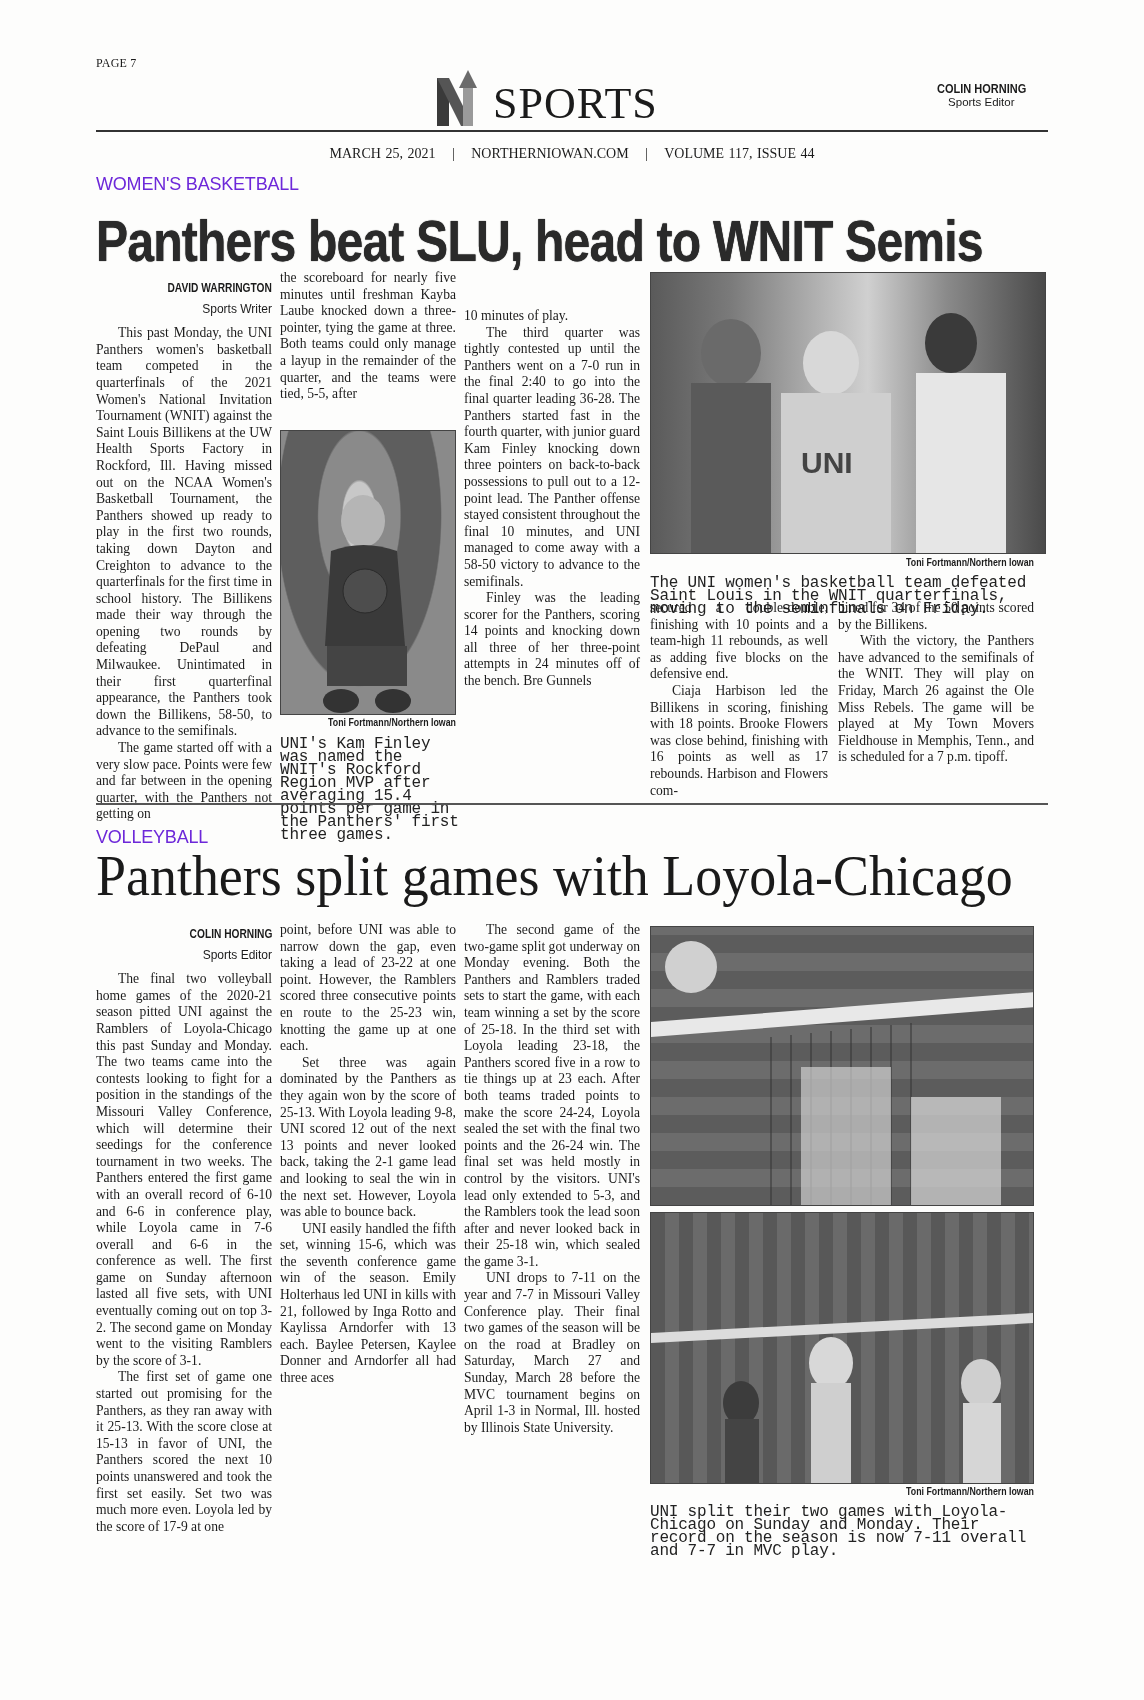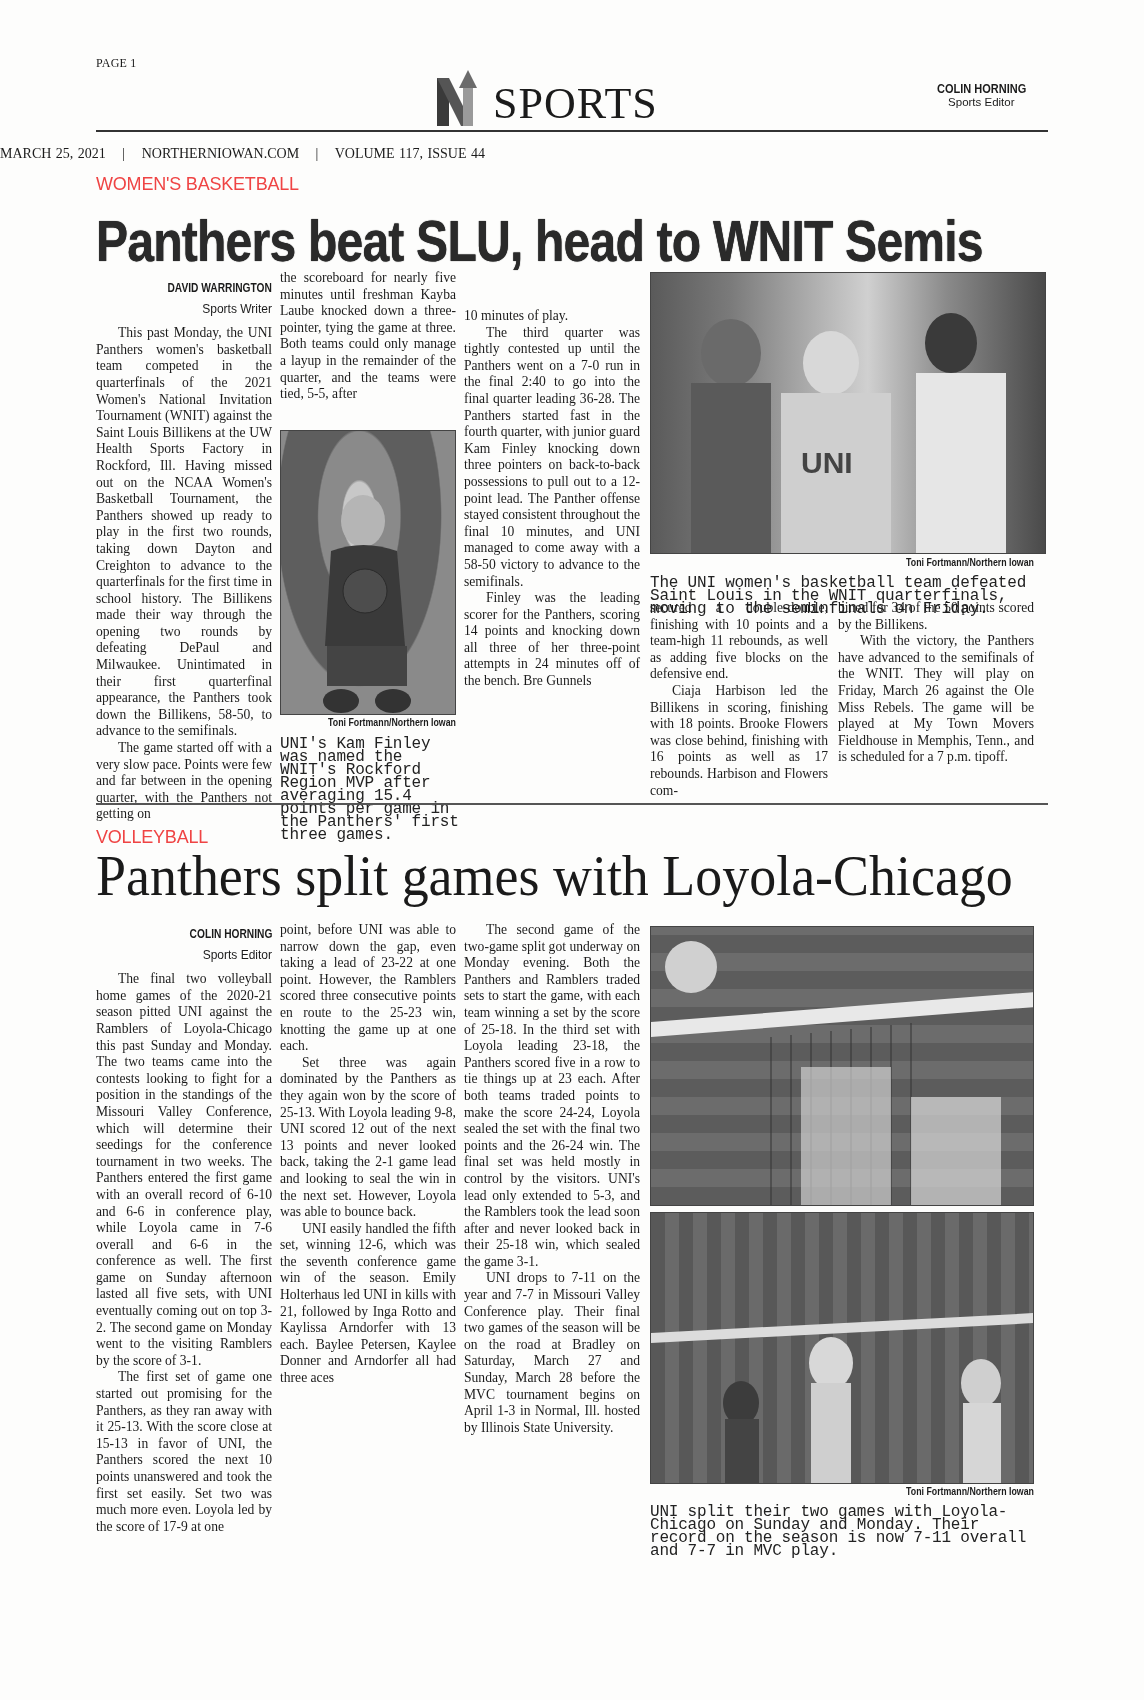--- a/index.html
+++ b/index.html
@@ -10,25 +10,25 @@
 
   
   .page-num { left: 96px; top: 56px; font-size: 12px; letter-spacing: 0.2px; }
   .logo { left: 437px; top: 56px; width: 268px; height: 72px; }
   .logo-n { position: absolute; left: 0; top: 14px; width: 44px; height: 56px; }
   .logo-text { position: absolute; left: 56px; top: 26px; font-size: 44px; line-height: 44px; letter-spacing: 1px; font-family: "Liberation Serif", serif; }
   .editor-box { right: 112px; top: 82px; text-align: center; }
   .editor-name { font-family: "Liberation Sans", sans-serif; font-weight: bold; font-size: 12.5px; transform: scaleX(0.88); }
   .editor-title { font-family: "Liberation Sans", sans-serif; font-size: 11.5px; }
   .rule { left: 96px; right: 96px; height: 2px; background: #333; }
-  .dateline { left: 0; width: 100%; top: 146px; text-align: left; font-size: 14px; word-spacing: 1px; }
+  .dateline { left: 0; width: 100%; top: 146px; text-align: center; font-size: 14px; word-spacing: 1px; }
   .dateline .sep { display: inline-block; margin: 0 12px; }
 
   
-  .section-label { font-family: "Liberation Sans", sans-serif; font-size: 18px; color: #ef4444; letter-spacing: -0.2px; }
+  .section-label { font-family: "Liberation Sans", sans-serif; font-size: 18px; color: #6d28d9; letter-spacing: -0.2px; }
 
   
   .headline-1 { left: 96px; top: 210px; width: 1000px; font-family: "Liberation Sans", sans-serif; font-weight: bold; font-size: 58px; line-height: 62px; letter-spacing: -1px; transform: scaleX(0.83); transform-origin: left top; white-space: nowrap; color: #2a2a2a; text-shadow: 0 0 1px #000; }
   .headline-2 { left: 96px; top: 900px; width: 1000px; font-family: "Liberation Serif", serif; font-size: 58px; line-height: 62px; white-space: nowrap; transform: scaleX(0.93); transform-origin: left top; color: #1a1a1a; }
 
   
   .col { font-size: 13.6px; line-height: 16.6px; text-align: justify; hyphens: manual; }
   .col p { text-indent: 22px; }
   .col p.noindent { text-indent: 0; }
   .byline { text-align: right; }
@@ -38,21 +38,21 @@
   
   .photo { background: #7a7a7a; overflow: hidden; border: 1px solid #444; }
   .credit { font-family: "Liberation Sans", sans-serif; font-weight: bold; font-size: 10px; text-align: right; transform: scaleX(0.88); transform-origin: right; }
   .caption { font-family: Liberation Mono, monospace; font-size: 16px; line-height: 13px; color: #222; letter-spacing: -0.2px; margin-top: 8px; }
 
   .divider { left: 96px; right: 96px; height: 2px; background: #555; }
 </style>
 </head>
 <body>
 
-<div class="abs page-num">PAGE 1</div>
+<div class="abs page-num">PAGE 7</div>
 
 <div class="abs logo">
   <svg class="logo-n" viewBox="0 0 44 56">
     <rect x="0" y="8" width="12" height="48" fill="#3a3a3a"></rect>
     <polygon points="0,8 12,8 36,56 24,56" fill="#555"></polygon>
     <rect x="26" y="18" width="10" height="38" fill="#9a9a9a"></rect>
     <polygon points="31,0 40,18 22,18" fill="#6b6b6b"></polygon>
   </svg>
   <div class="logo-text">SPORTS</div>
 </div>
@@ -140,21 +140,21 @@
     <div class="bname">COLIN HORNING</div>
     <div class="btitle">Sports Editor</div>
   </div>
   <p>The final two volleyball home games of the 2020-21 season pitted UNI against the Ramblers of Loyola-Chicago this past Sunday and Monday. The two teams came into the contests looking to fight for a position in the standings of the Missouri Valley Conference, which will determine their seedings for the conference tournament in two weeks. The Panthers entered the first game with an overall record of 6-10 and 6-6 in conference play, while Loyola came in 7-6 overall and 6-6 in the conference as well. The first game on Sunday afternoon lasted all five sets, with UNI eventually coming out on top 3-2. The second game on Monday went to the visiting Ramblers by the score of 3-1.</p>
   <p>The first set of game one started out promising for the Panthers, as they ran away with it 25-13. With the score close at 15-13 in favor of UNI, the Panthers scored the next 10 points unanswered and took the first set easily. Set two was much more even. Loyola led by the score of 17-9 at one</p>
 </div>
 
 <div class="abs col" style="left:280px; top:922px; width:176px;">
   <p class="noindent">point, before UNI was able to narrow down the gap, even taking a lead of 23-22 at one point. However, the Ramblers scored three consecutive points en route to the 25-23 win, knotting the game up at one each.</p>
   <p>Set three was again dominated by the Panthers as they again won by the score of 25-13. With Loyola leading 9-8, UNI scored 12 out of the next 13 points and never looked back, taking the 2-1 game lead and looking to seal the win in the next set. However, Loyola was able to bounce back.</p>
-  <p>UNI easily handled the fifth set, winning 12-6, which was the seventh conference game win of the season. Emily Holterhaus led UNI in kills with 21, followed by Inga Rotto and Kaylissa Arndorfer with 13 each. Baylee Petersen, Kaylee Donner and Arndorfer all had three aces</p>
+  <p>UNI easily handled the fifth set, winning 15-6, which was the seventh conference game win of the season. Emily Holterhaus led UNI in kills with 21, followed by Inga Rotto and Kaylissa Arndorfer with 13 each. Baylee Petersen, Kaylee Donner and Arndorfer all had three aces</p>
 </div>
 
 <div class="abs col" style="left:464px; top:922px; width:176px;">
   <p>The second game of the two-game split got underway on Monday evening. Both the Panthers and Ramblers traded sets to start the game, with each team winning a set by the score of 25-18. In the third set with Loyola leading 23-18, the Panthers scored five in a row to tie things up at 23 each. After both teams traded points to make the score 24-24, Loyola sealed the set with the final two points and the 26-24 win. The final set was held mostly in control by the visitors. UNI's lead only extended to 5-3, and the Ramblers took the lead soon after and never looked back in their 25-18 win, which sealed the game 3-1.</p>
   <p>UNI drops to 7-11 on the year and 7-7 in Missouri Valley Conference play. Their final two games of the season will be on the road at Bradley on Saturday, March 27 and Sunday, March 28 before the MVC tournament begins on April 1-3 in Normal, Ill. hosted by Illinois State University.</p>
 </div>
 
 <div class="abs photo" style="left:650px; top:926px; width:384px; height:280px; background: repeating-linear-gradient(0deg, #5c5c5c 0 18px, #6c6c6c 18px 36px);">
   <svg width="384" height="280" viewBox="0 0 384 280">
     <circle cx="40" cy="40" r="26" fill="#d0d0d0"></circle>

